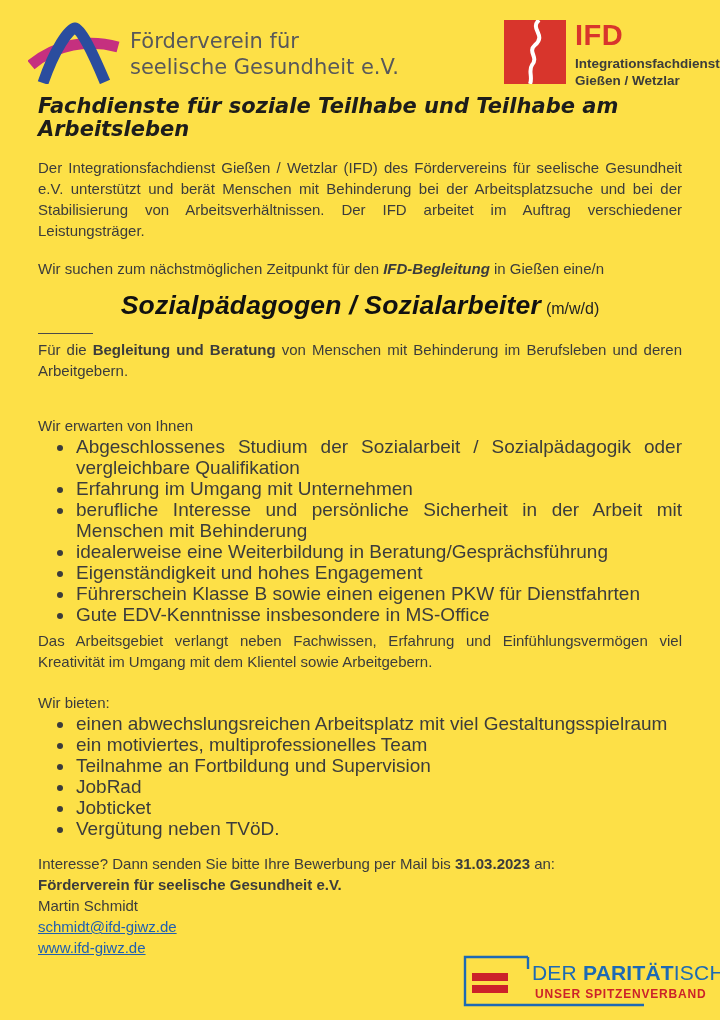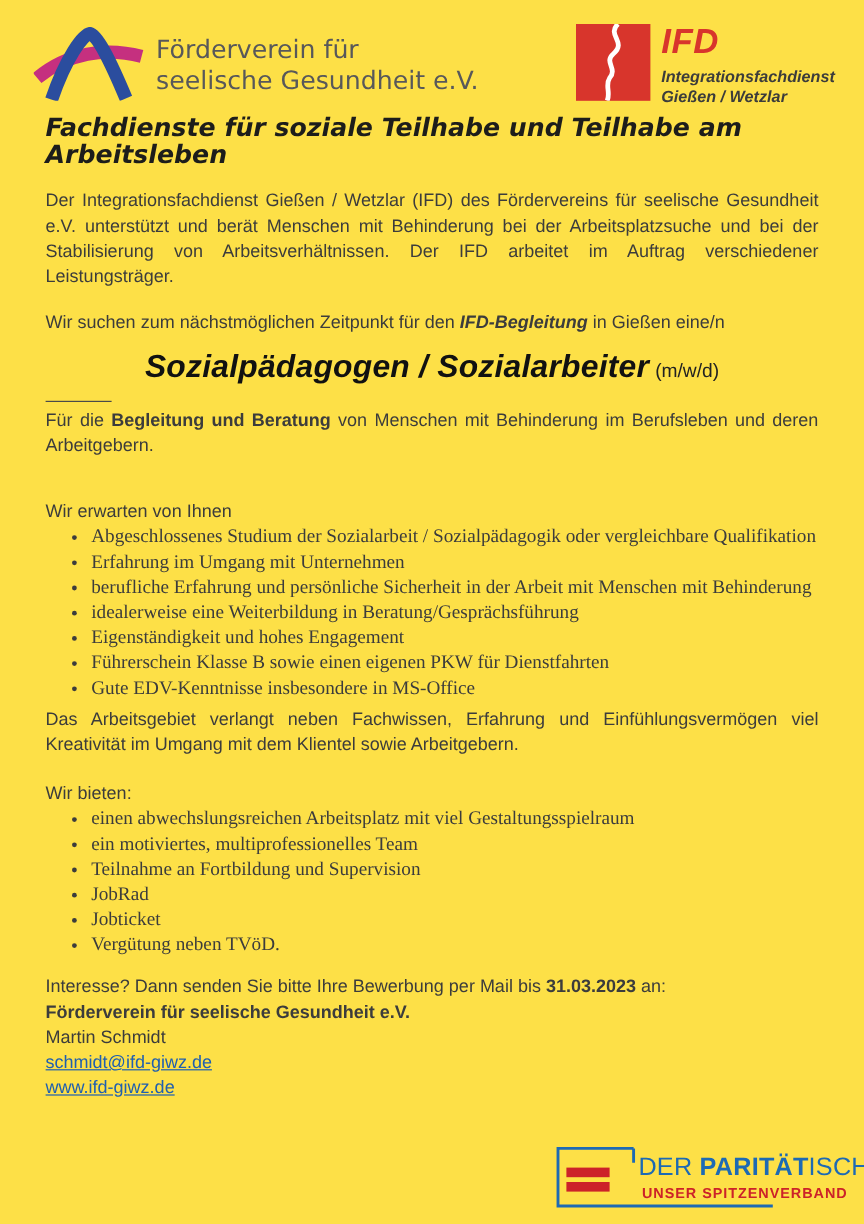--- a/index.html
+++ b/index.html
@@ -13,21 +13,21 @@
 
   
   .header { position:relative; height:88px; }
   .fv-logo { position:absolute; left:28px; top:18px; display:flex; align-items:flex-start; }
   .fv-mark { width:92px; height:66px; flex:0 0 auto; }
   .fv-name {
     margin-left:10px; padding-top:10px;
     font-family:"DejaVu Sans", sans-serif;
     font-size:21px; line-height:26px; color:#58585a;
   }
-  .ifd-logo { position:absolute; left:480px; top:20px; display:flex;font-style:italic; }
+  .ifd-logo { position:absolute; left:504px; top:20px; display:flex; }
   .ifd-square { width:62px; height:64px; background:#d8352c; flex:0 0 auto; }
   .ifd-textcol { margin-left:9px; padding-top:1px; }
   .ifd-acronym { color:#d8352c; font-weight:bold; font-size:29px; line-height:29px; letter-spacing:0.5px; }
   .ifd-name, .ifd-region { font-weight:bold; font-size:13.5px; line-height:17px; color:#3c3c3b; }
   .ifd-name { margin-top:5px; }
 
   
   .tagline {
     margin:7px 38px 0 38px;
     font-family:"DejaVu Sans", sans-serif;
@@ -49,22 +49,22 @@
   .job-gender { font-size:16px; margin-left:5px; color:#222; }
   .job-workload { text-align:center; font-size:15px; line-height:21px; margin-top:1px; color:#3c3c3c; }
 
   .divider { width:55px; height:0; border-top:1.4px solid #4a4a4a; margin-top:8px; }
 
   .p-role { margin-top:5px; }
   .sect-heading { margin-top:34px; font-size:15px; line-height:21px; }
 
   ul.bullets { margin:0; padding:0 0 0 37px; }
   ul.bullets li {
-    font-size:16px; line-height:21px;
-    list-style-type:disc; padding-left:1px;font-family:Liberation Serif, serif;
+    font-size:19px; line-height:21px;
+    list-style-type:disc; padding-left:1px;
   }
   ul.bullets.just li { text-align:justify; }
 
   .p-field { margin-top:5px; }
   .p-offers-heading { margin-top:20px; }
   .p-apply { margin-top:14px; }
 
   .contact-line { font-size:15px; line-height:21px; }
   a.doc-link { color:#1f5fb0; text-decoration:underline; }
 
@@ -125,21 +125,21 @@
     </div>
 
     <div class="divider"></div>
 
     <p class="p-role just"><span>Für die </span><span class="b">Begleitung und Beratung</span><span> von Menschen mit Behinderung im Berufsleben und deren Arbeitgebern.</span></p>
 
     <p class="sect-heading">Wir erwarten von Ihnen</p>
     <ul class="bullets just">
       <li>Abgeschlossenes Studium der Sozialarbeit / Sozialpädagogik oder vergleichbare Qualifikation</li>
       <li>Erfahrung im Umgang mit Unternehmen</li>
-      <li>berufliche Erfahrung und persönliche Sicherheit in der Arbeit mit Menschen mit Behinderung</li>
+      <li>berufliche Interesse und persönliche Sicherheit in der Arbeit mit Menschen mit Behinderung</li>
       <li>idealerweise eine Weiterbildung in Beratung/Gesprächsführung</li>
       <li>Eigenständigkeit und hohes Engagement</li>
       <li>Führerschein Klasse B sowie einen eigenen PKW für Dienstfahrten</li>
       <li>Gute EDV-Kenntnisse insbesondere in MS-Office</li>
     </ul>
 
     <p class="p-field just">Das Arbeitsgebiet verlangt neben Fachwissen, Erfahrung und Einfühlungsvermögen viel Kreativität im Umgang mit dem Klientel sowie Arbeitgebern.</p>
 
     <p class="sect-heading p-offers-heading">Wir bieten:</p>
     <ul class="bullets">

